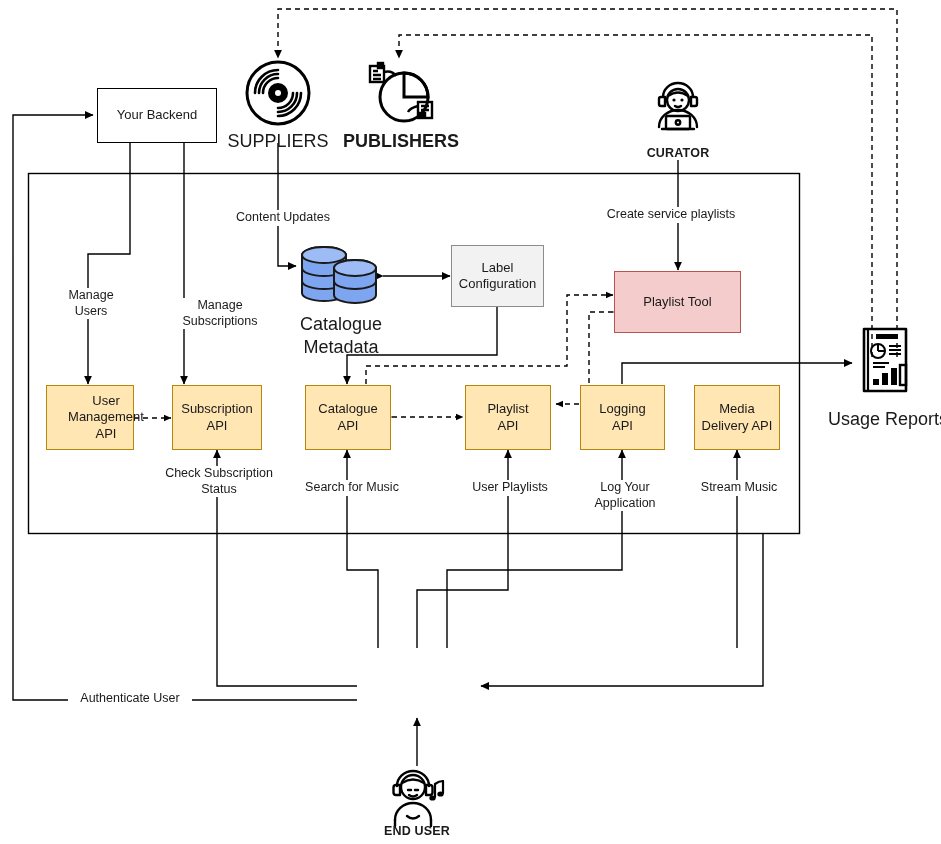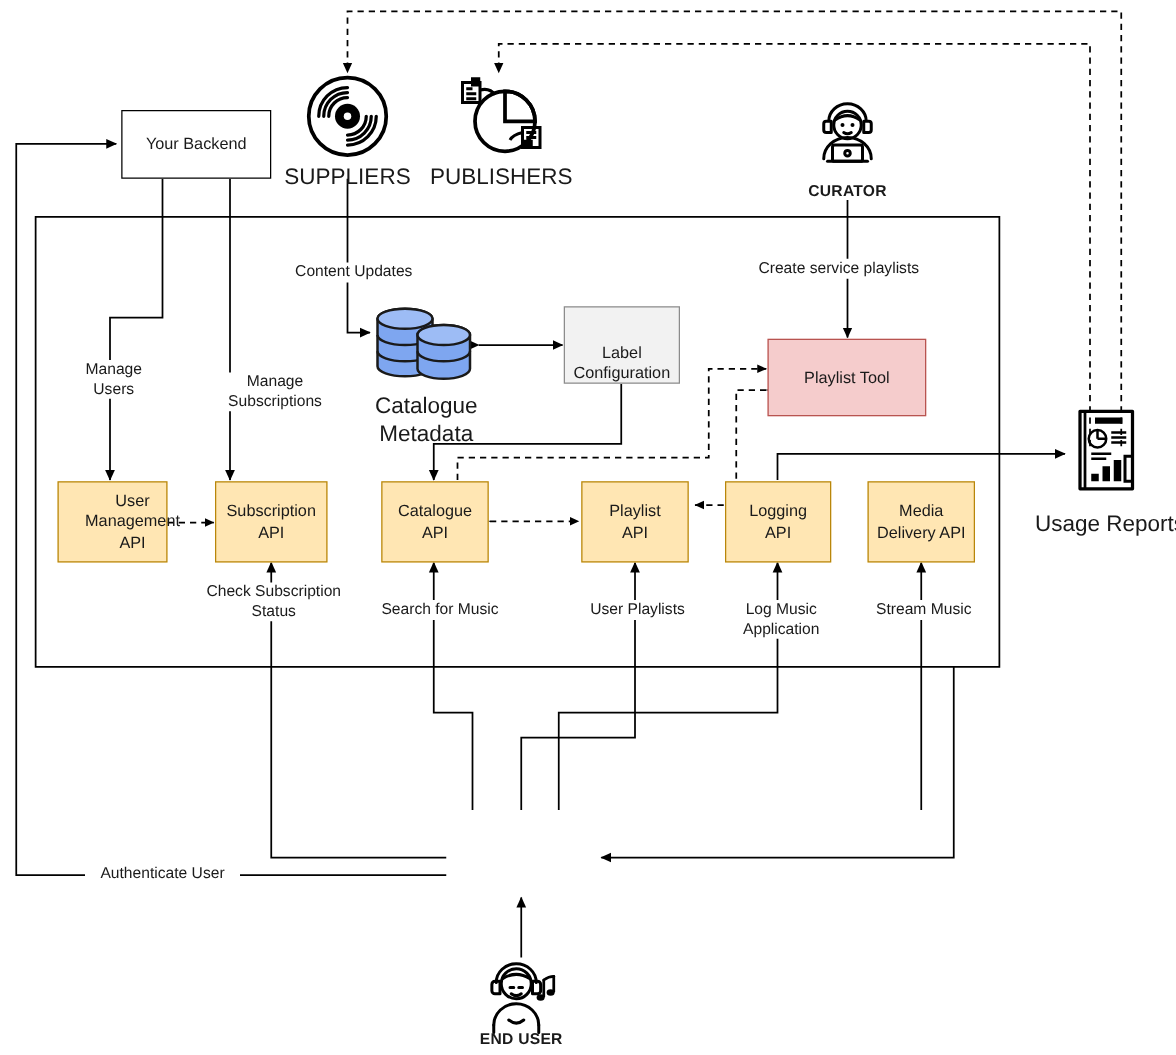--- a/index.html
+++ b/index.html
@@ -76,21 +76,21 @@
 
       <path d="M613,312 L589,312 L589,404 L556,404" stroke-dasharray="5,4" marker-end="url(#ahs)" marker-start="url(#ahs)"></path>
 
     </g>
   </svg>
 
   <div class="node box-plain" style="left:97px;top:88px;width:120px;height:55px;">
     <span>Your Backend</span>
   </div>
 
-  <div class="node box-label" style="left:451px;top:245px;width:93px;height:62px;flex-direction:column;justify-content:flex-end;">
+  <div class="node box-label" style="left:451px;top:245px;width:93px;height:62px;flex-direction:column;">
     <span>Label</span>
     <span>Configuration</span>
   </div>
 
   <div class="node box-tool" style="left:614px;top:271px;width:127px;height:62px;">
     <span>Playlist Tool</span>
   </div>
 
   <div class="node box-api" style="left:46px;top:385px;width:88px;height:65px;flex-direction:column;padding-left:32px;">
     <span>User</span>
@@ -170,21 +170,21 @@
         <path d="M18,12 q8,-2 12,4"></path>
       </g>
       <g stroke="#000" stroke-width="2.4" fill="none">
         <rect x="52" y="42" width="14" height="16"></rect>
         <path d="M55,46 h8 M55,50 h8"></path>
         <rect x="54" y="53" width="5" height="4" fill="#000"></rect>
         <path d="M52,46 q-8,2 -10,6"></path>
       </g>
     </svg>
   </div>
-  <div class="icon-cap" style="left:331px;top:131px;">PUBLISHERS</div>
+  <div class="icon-cap" style="left:331px;top:131px;font-weight:bold;">PUBLISHERS</div>
 
   <div class="icon-wrap" style="left:645px;top:75px;width:66px;height:66px;">
     <svg width="66" height="66" viewBox="0 0 66 66">
       <g fill="none" stroke="#000" stroke-width="2.4" stroke-linecap="round" stroke-linejoin="round">
         <path d="M18,22 a15,14 0 0,1 30,0"></path>
         <path d="M16,22 h4 v9 h-4 a2,2 0 0,1 -2,-2 v-5 a2,2 0 0,1 2,-2z" fill="#fff"></path>
         <path d="M50,22 h-4 v9 h4 a2,2 0 0,0 2,-2 v-5 a2,2 0 0,0 -2,-2z" fill="#fff"></path>
         <circle cx="33" cy="25" r="11"></circle>
         <path d="M23,21 q10,-7 20,0"></path>
         <circle cx="29" cy="25" r="1.6" fill="#000" stroke="none"></circle>
@@ -266,21 +266,21 @@
   <div class="edge-label" style="left:146px;top:466px;width:142px;">
     <div>Check Subscription</div>
     <div>Status</div>
   </div>
 
   <div class="edge-label" style="left:290px;top:480px;width:120px;">Search for Music</div>
 
   <div class="edge-label" style="left:452px;top:480px;width:112px;">User Playlists</div>
 
   <div class="edge-label" style="left:569px;top:480px;width:108px;">
-    <div>Log Music</div>
+    <div>Log Your</div>
     <div>Application</div>
   </div>
 
   <div class="edge-label" style="left:688px;top:480px;width:98px;">Stream Music</div>
 
   <div class="edge-label" style="left:68px;top:691px;width:120px;">Authenticate User</div>
 
 </div>
 
 </body></html>

